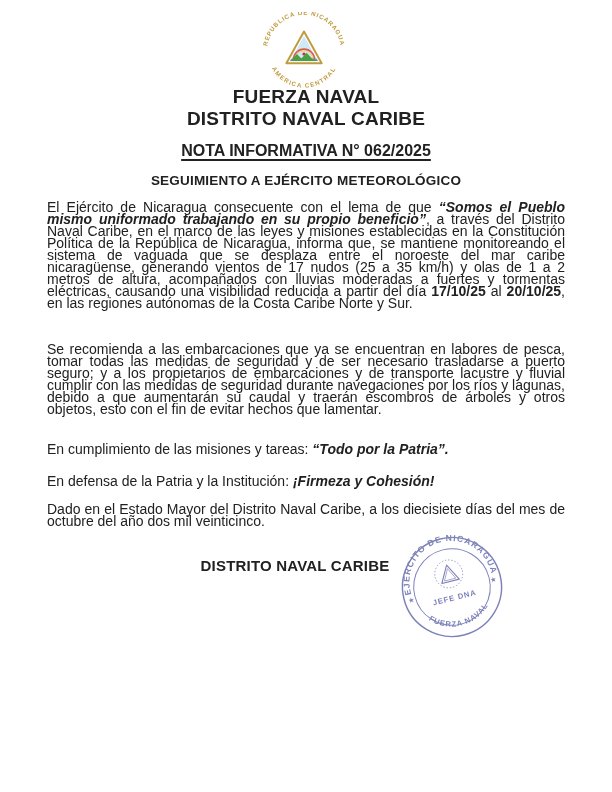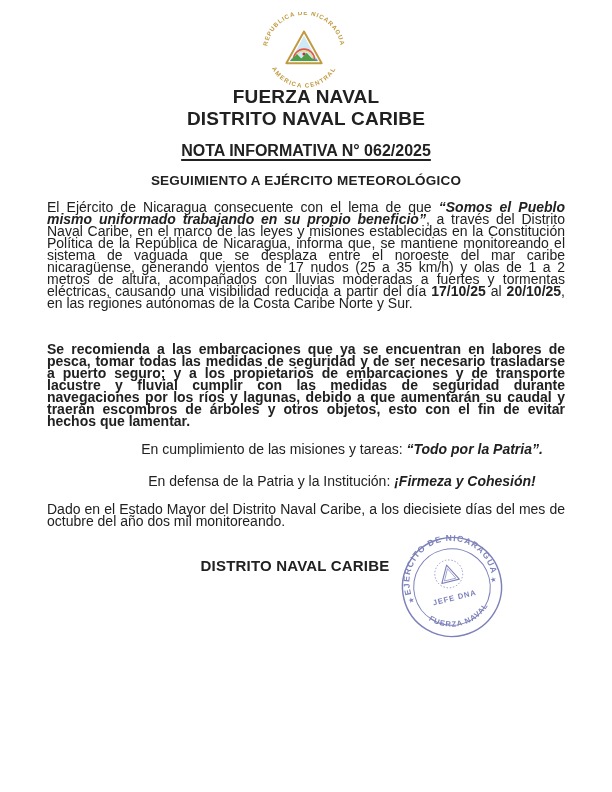--- a/index.html
+++ b/index.html
@@ -27,22 +27,22 @@
   .crest{position:absolute;top:12px;left:251px;}
   .header{position:absolute;top:86px;left:0;width:612px;text-align:center;}
   .header .org-line{font-size:19px;font-weight:bold;line-height:22px;letter-spacing:.2px;}
   .nota-line{
     display:inline-block;margin-top:12px;
     font-size:16px;font-weight:bold;
     text-decoration:underline;text-underline-offset:3px;text-decoration-thickness:1.5px;
   }
   .subject-line{margin-top:13px;font-size:13.5px;font-weight:bold;letter-spacing:.2px;}
   .body-text{position:absolute;left:47px;width:518px;font-size:14px;line-height:12px;text-align:justify;}
-  .body-text.no-justify{text-align:center;margin-left:36px;}
-  .p1{top:201px;} .p2{top:343px;font-weight:bold;} .p3{top:443px;} .p4{top:475px;} .p5{top:503px;}
+  .body-text.no-justify{text-align:left;}
+  .p1{top:201px;} .p2{top:343px;} .p3{top:443px;} .p4{top:475px;} .p5{top:503px;}
   .bold{font-weight:bold;}
   .boldital{font-weight:bold;font-style:italic;}
   .signature{
     position:absolute;top:556px;left:0;width:590px;
     text-align:center;font-size:15px;font-weight:bold;line-height:19px;letter-spacing:.2px;
   }
   .seal{position:absolute;top:533px;left:398px;opacity:.92;}
 </style>
 </head>
 <body>
@@ -84,21 +84,21 @@
   </div>
 
   <p class="body-text p1"><span>El Ejército de Nicaragua consecuente con el lema de que </span><span class="boldital">“Somos el Pueblo mismo uniformado trabajando en su propio beneficio”</span><span>, a través del Distrito Naval Caribe, en el marco de las leyes y misiones establecidas en la Constitución Política de la República de Nicaragua, informa que, se mantiene monitoreando el sistema de vaguada que se desplaza entre el noroeste del mar caribe nicaragüense, generando vientos de 17 nudos  (25 a 35 km/h) y olas de 1 a 2 metros de altura, acompañados con lluvias moderadas a fuertes y tormentas eléctricas, causando una visibilidad reducida a partir del día </span><span class="bold">17/10/25</span><span> al </span><span class="bold">20/10/25</span><span>, en las regiones autónomas de la Costa Caribe Norte y Sur.</span></p>
 
   <p class="body-text p2">Se recomienda a las embarcaciones que ya se encuentran en labores de pesca, tomar todas las medidas de seguridad y de ser necesario trasladarse a puerto seguro; y a los propietarios de embarcaciones y de transporte lacustre y fluvial cumplir con las medidas de seguridad durante navegaciones por los ríos y lagunas, debido a que aumentarán su caudal y traerán escombros de árboles y otros objetos, esto con el fin de evitar hechos que lamentar.</p>
 
   <p class="body-text p3 no-justify"><span>En cumplimiento de las misiones y tareas: </span><span class="boldital">“Todo por la Patria”.</span></p>
 
   <p class="body-text p4 no-justify"><span>En defensa de la Patria y la Institución: </span><span class="boldital">¡Firmeza y Cohesión!</span></p>
 
-  <p class="body-text p5">Dado en el Estado Mayor del Distrito Naval Caribe, a los diecisiete días del mes de octubre del año dos mil monitoreando.</p>
+  <p class="body-text p5">Dado en el Estado Mayor del Distrito Naval Caribe, a los diecisiete días del mes de octubre del año dos mil veinticinco.</p>
 
   <div class="signature">
     <div>DISTRITO NAVAL CARIBE</div>
   </div>
 
   <div class="seal">
     <svg width="108" height="108" viewBox="0 0 120 120" aria-hidden="true">
       <g transform="rotate(-14 60 60)" fill="none">
         <circle cx="60" cy="60" r="55" stroke="var(--seal)" stroke-width="1.6"></circle>
         <circle cx="60" cy="60" r="42.5" stroke="var(--seal)" stroke-width="1.1"></circle>

